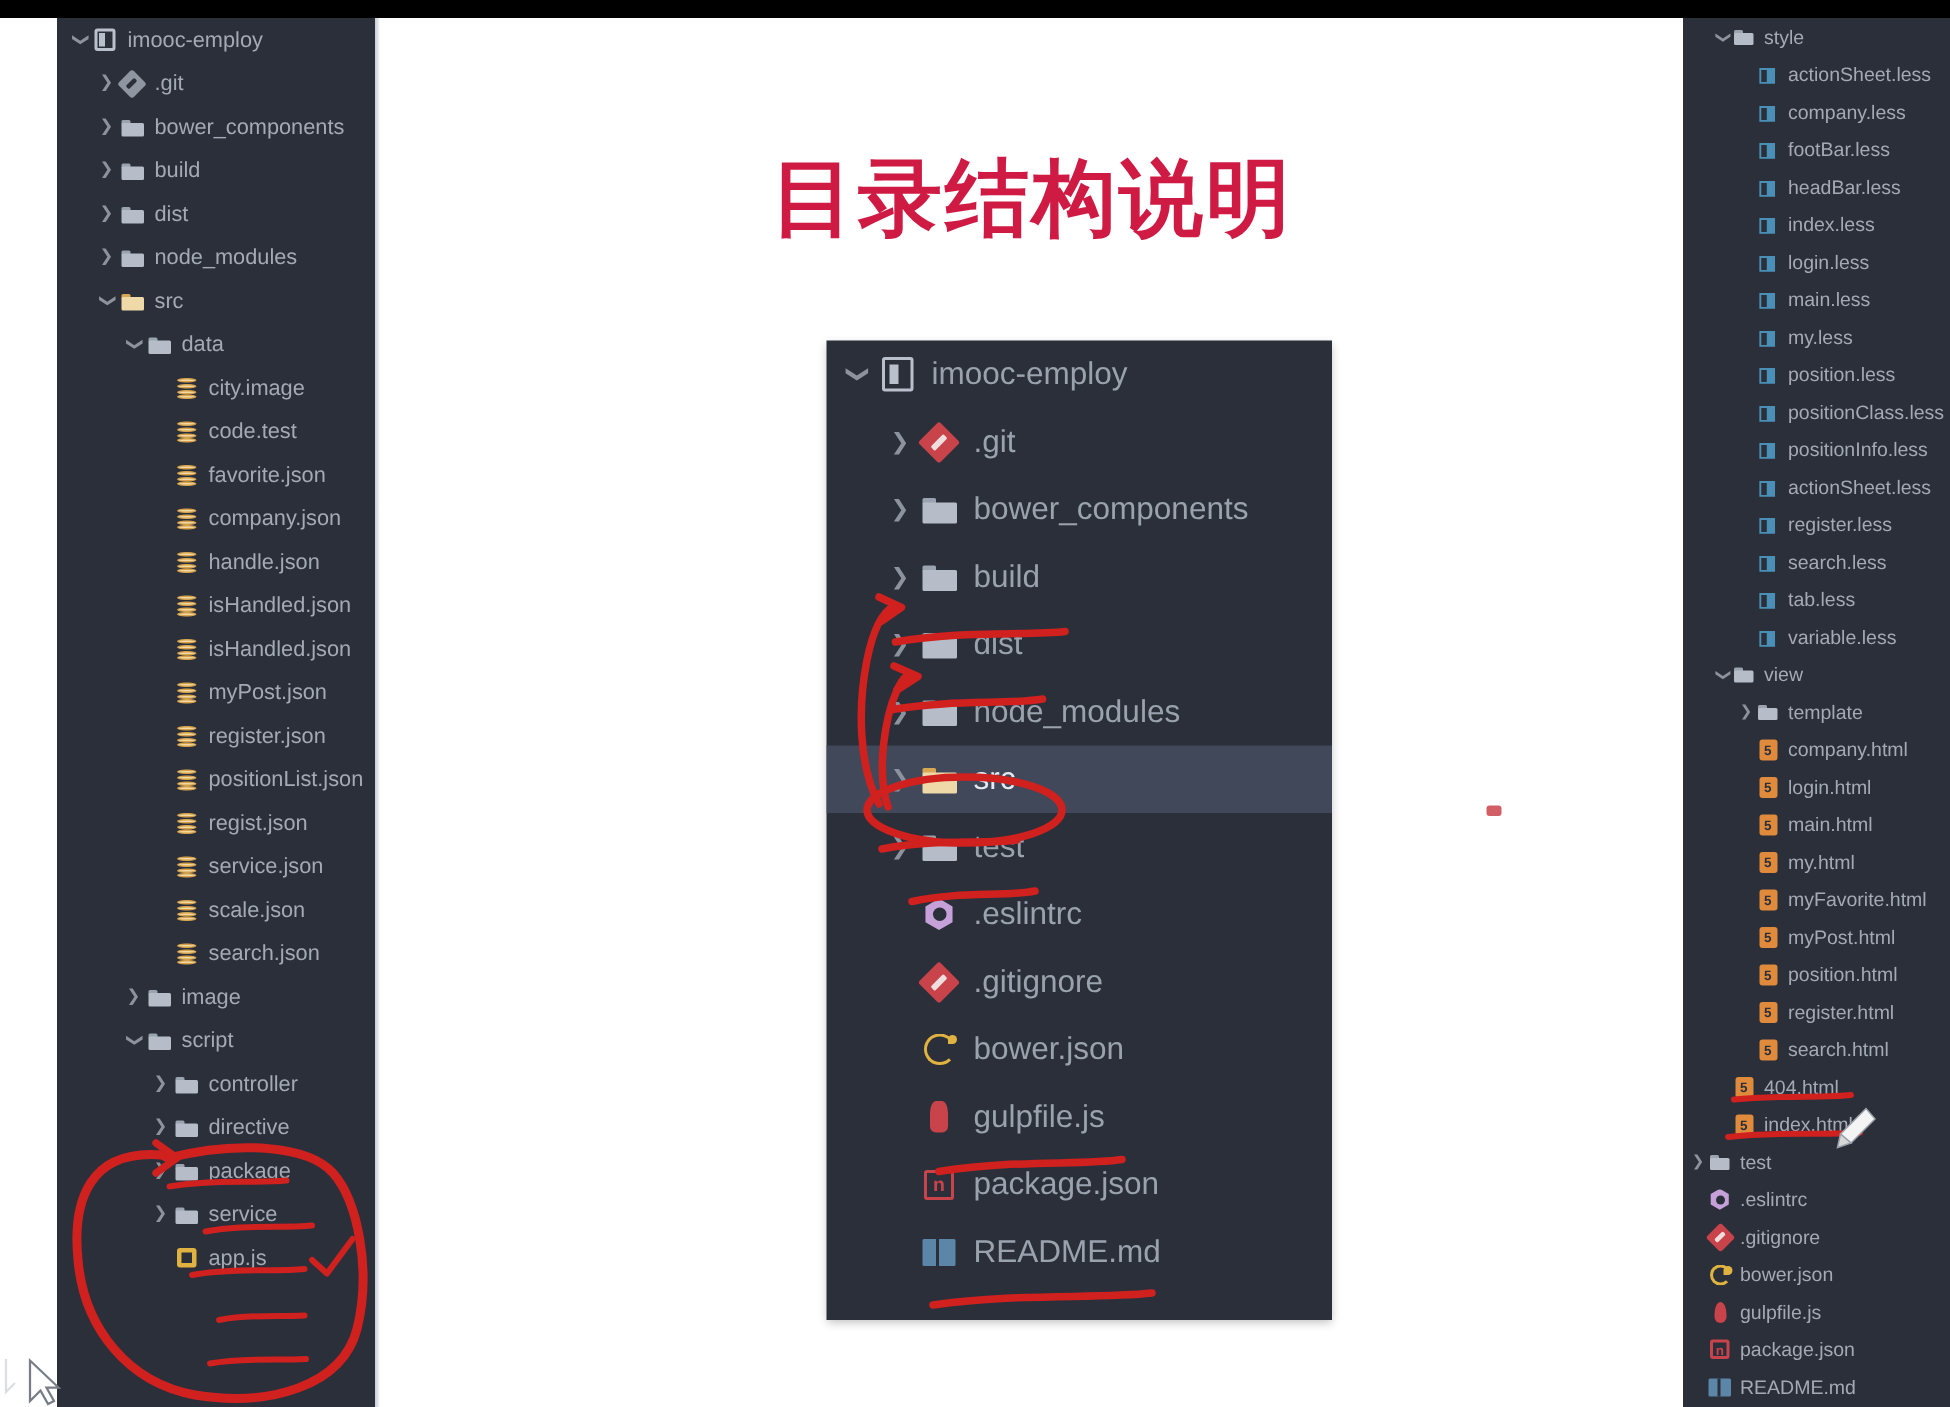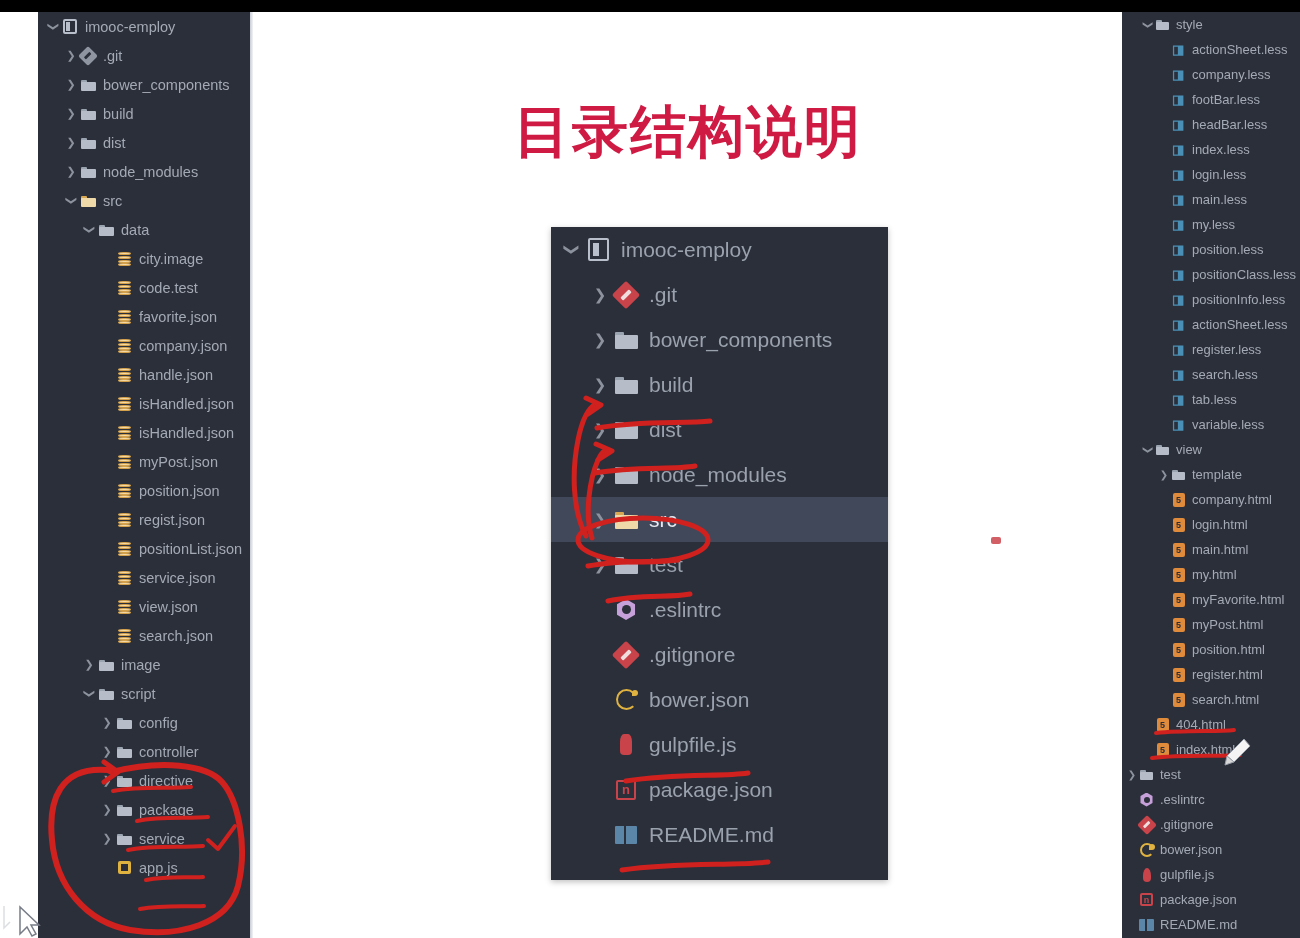--- a/index.html
+++ b/index.html
@@ -298,21 +298,33 @@
       <div class="row i3">
         <span class="arrow blank"></span>
         <span class="ico">
           <span class="json-ico">
             <i style="top:0"></i>
             <i style="top:4px"></i>
             <i style="top:8px"></i>
             <i style="top:11px"></i>
           </span>
         </span>
-        <span class="lbl">position.json</span>
+        <span class="lbl">register.json</span>
+      </div>
+      <div class="row i3">
+        <span class="arrow blank"></span>
+        <span class="ico">
+          <span class="json-ico">
+            <i style="top:0"></i>
+            <i style="top:4px"></i>
+            <i style="top:8px"></i>
+            <i style="top:11px"></i>
+          </span>
+        </span>
+        <span class="lbl">positionList.json</span>
       </div>
       <div class="row i3">
         <span class="arrow blank"></span>
         <span class="ico">
           <span class="json-ico">
             <i style="top:0"></i>
             <i style="top:4px"></i>
             <i style="top:8px"></i>
             <i style="top:11px"></i>
           </span>
@@ -322,45 +334,33 @@
       <div class="row i3">
         <span class="arrow blank"></span>
         <span class="ico">
           <span class="json-ico">
             <i style="top:0"></i>
             <i style="top:4px"></i>
             <i style="top:8px"></i>
             <i style="top:11px"></i>
           </span>
         </span>
-        <span class="lbl">positionList.json</span>
-      </div>
-      <div class="row i3">
-        <span class="arrow blank"></span>
-        <span class="ico">
-          <span class="json-ico">
-            <i style="top:0"></i>
-            <i style="top:4px"></i>
-            <i style="top:8px"></i>
-            <i style="top:11px"></i>
-          </span>
-        </span>
         <span class="lbl">service.json</span>
       </div>
       <div class="row i3">
         <span class="arrow blank"></span>
         <span class="ico">
           <span class="json-ico">
             <i style="top:0"></i>
             <i style="top:4px"></i>
             <i style="top:8px"></i>
             <i style="top:11px"></i>
           </span>
         </span>
-        <span class="lbl">view.json</span>
+        <span class="lbl">scale.json</span>
       </div>
       <div class="row i3">
         <span class="arrow blank"></span>
         <span class="ico">
           <span class="json-ico">
             <i style="top:0"></i>
             <i style="top:4px"></i>
             <i style="top:8px"></i>
             <i style="top:11px"></i>
           </span>
@@ -373,27 +373,20 @@
           <span class="folder"></span>
         </span>
         <span class="lbl">image</span>
       </div>
       <div class="row i2">
         <span class="arrow" style="transform: rotate(90deg);">❯</span>
         <span class="ico">
           <span class="folder"></span>
         </span>
         <span class="lbl">script</span>
-      </div>
-      <div class="row i3">
-        <span class="arrow">❯</span>
-        <span class="ico">
-          <span class="folder"></span>
-        </span>
-        <span class="lbl">config</span>
       </div>
       <div class="row i3">
         <span class="arrow">❯</span>
         <span class="ico">
           <span class="folder"></span>
         </span>
         <span class="lbl">controller</span>
       </div>
       <div class="row i3">
         <span class="arrow">❯</span>

